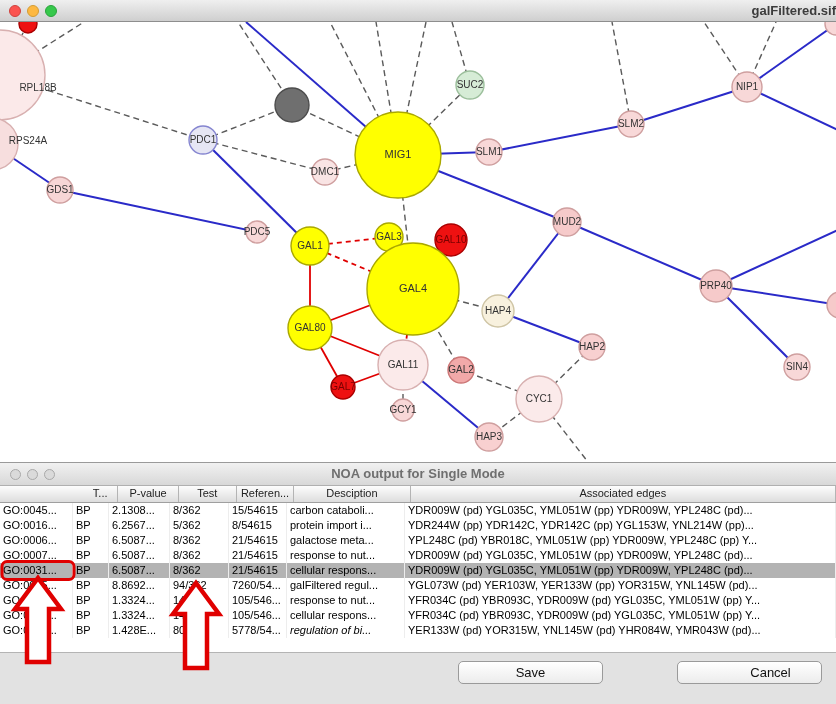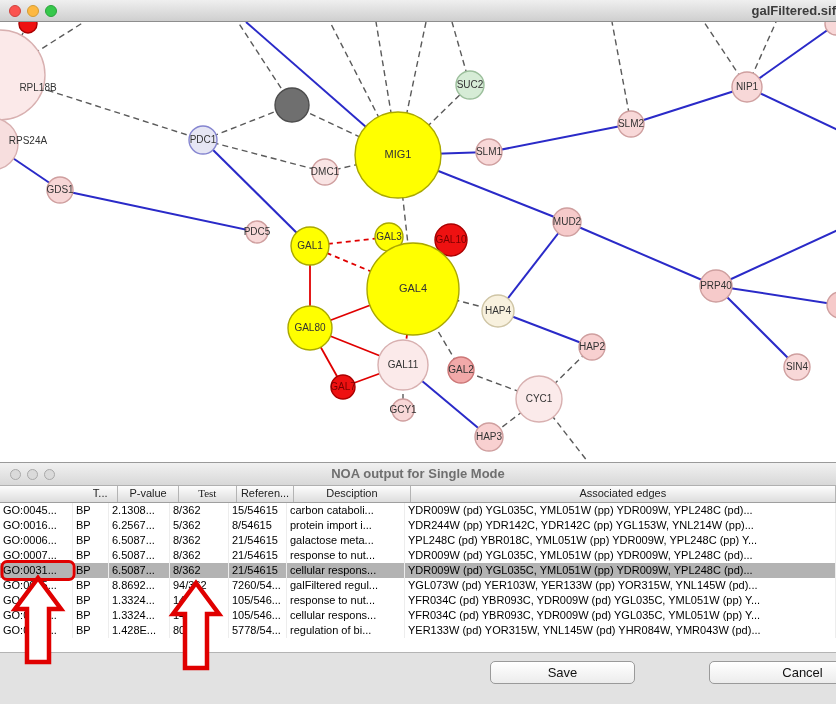--- a/index.html
+++ b/index.html
@@ -29,21 +29,21 @@
     text-align:center;color:#222;overflow:hidden;white-space:nowrap;}
   .tr{display:flex;height:15px;background:#fff;}
   .tr.sel{background:#b3b3b3;}
   .td{box-sizing:border-box;font-size:11px;line-height:15px;padding-left:3px;overflow:hidden;
     white-space:nowrap;color:#000;border-right:1px solid #ededed;}
 
   .footer{position:absolute;left:0;top:190px;width:836px;height:52px;box-sizing:border-box;
     background:#e2e2e2;border-top:1px solid #b4b4b4;}
   .btn{position:absolute;top:8px;width:145px;height:23px;box-sizing:border-box;
     background:linear-gradient(#ffffff,#ececec);border:1px solid #9a9a9a;border-radius:5px;
-    font-size:13px;font-family:"Liberation Sans",sans-serif;color:#111;margin-left:32px;}
+    font-size:13px;font-family:"Liberation Sans",sans-serif;color:#111;}
   .btn.save{left:458px;}
   .btn.cancel{left:677px;padding-left:48px;}
 
   
   .annot{position:absolute;top:0;left:0;width:836px;height:704px;pointer-events:none;}
 </style>
 </head>
 <body>
 
 <div class="screen">
@@ -172,21 +172,21 @@
     <div class="titlebar2">
       <span class="tl2 c1"></span>
       <span class="tl2 c2"></span>
       <span class="tl2 c3"></span>
       <div class="title2">NOA output for Single Mode</div>
     </div>
     <div class="thead" id="thead">
         <div class="th" style="width: 84px; margin-top: 23px;">GO ID</div>
         <div class="th" style="width: 36px;">T...</div>
         <div class="th" style="width: 61px;">P-value</div>
-        <div class="th" style="width: 59px; font-family: Liberation Serif, serif;">Test</div>
+        <div class="th" style="width: 59px;">Test</div>
         <div class="th" style="width: 58px;">Referen...</div>
         <div class="th" style="width: 118px;">Desciption</div>
         <div class="th" style="width: 431px;">Associated edges</div>
       </div>
     <div id="tbody">
         <div class="tr">
           <div class="td" style="width: 73px;">GO:0045...</div>
           <div class="td" style="width: 36px;">BP</div>
           <div class="td" style="width: 61px;">2.1308...</div>
           <div class="td" style="width: 59px;">8/362</div>
@@ -256,21 +256,21 @@
           <div class="td" style="width: 58px;">105/546...</div>
           <div class="td" style="width: 118px;">cellular respons...</div>
           <div class="td" style="width: 431px;">YFR034C (pd) YBR093C, YDR009W (pd) YGL035C, YML051W (pp) Y...</div>
         </div>
         <div class="tr">
           <div class="td" style="width: 73px;">GO:0050...</div>
           <div class="td" style="width: 36px;">BP</div>
           <div class="td" style="width: 61px;">1.428E...</div>
           <div class="td" style="width: 59px;">80/3...</div>
           <div class="td" style="width: 58px;">5778/54...</div>
-          <div class="td" style="width: 118px;">regulation of bi...</div>
+          <div class="td" style="width: 118px; font-style: italic;">regulation of bi...</div>
           <div class="td" style="width: 431px;">YER133W (pd) YOR315W, YNL145W (pd) YHR084W, YMR043W (pd)...</div>
         </div>
       </div>
     <div class="footer">
       <button class="btn save">Save</button>
       <button class="btn cancel">Cancel</button>
     </div>
   </div>
 
   <svg class="annot">

